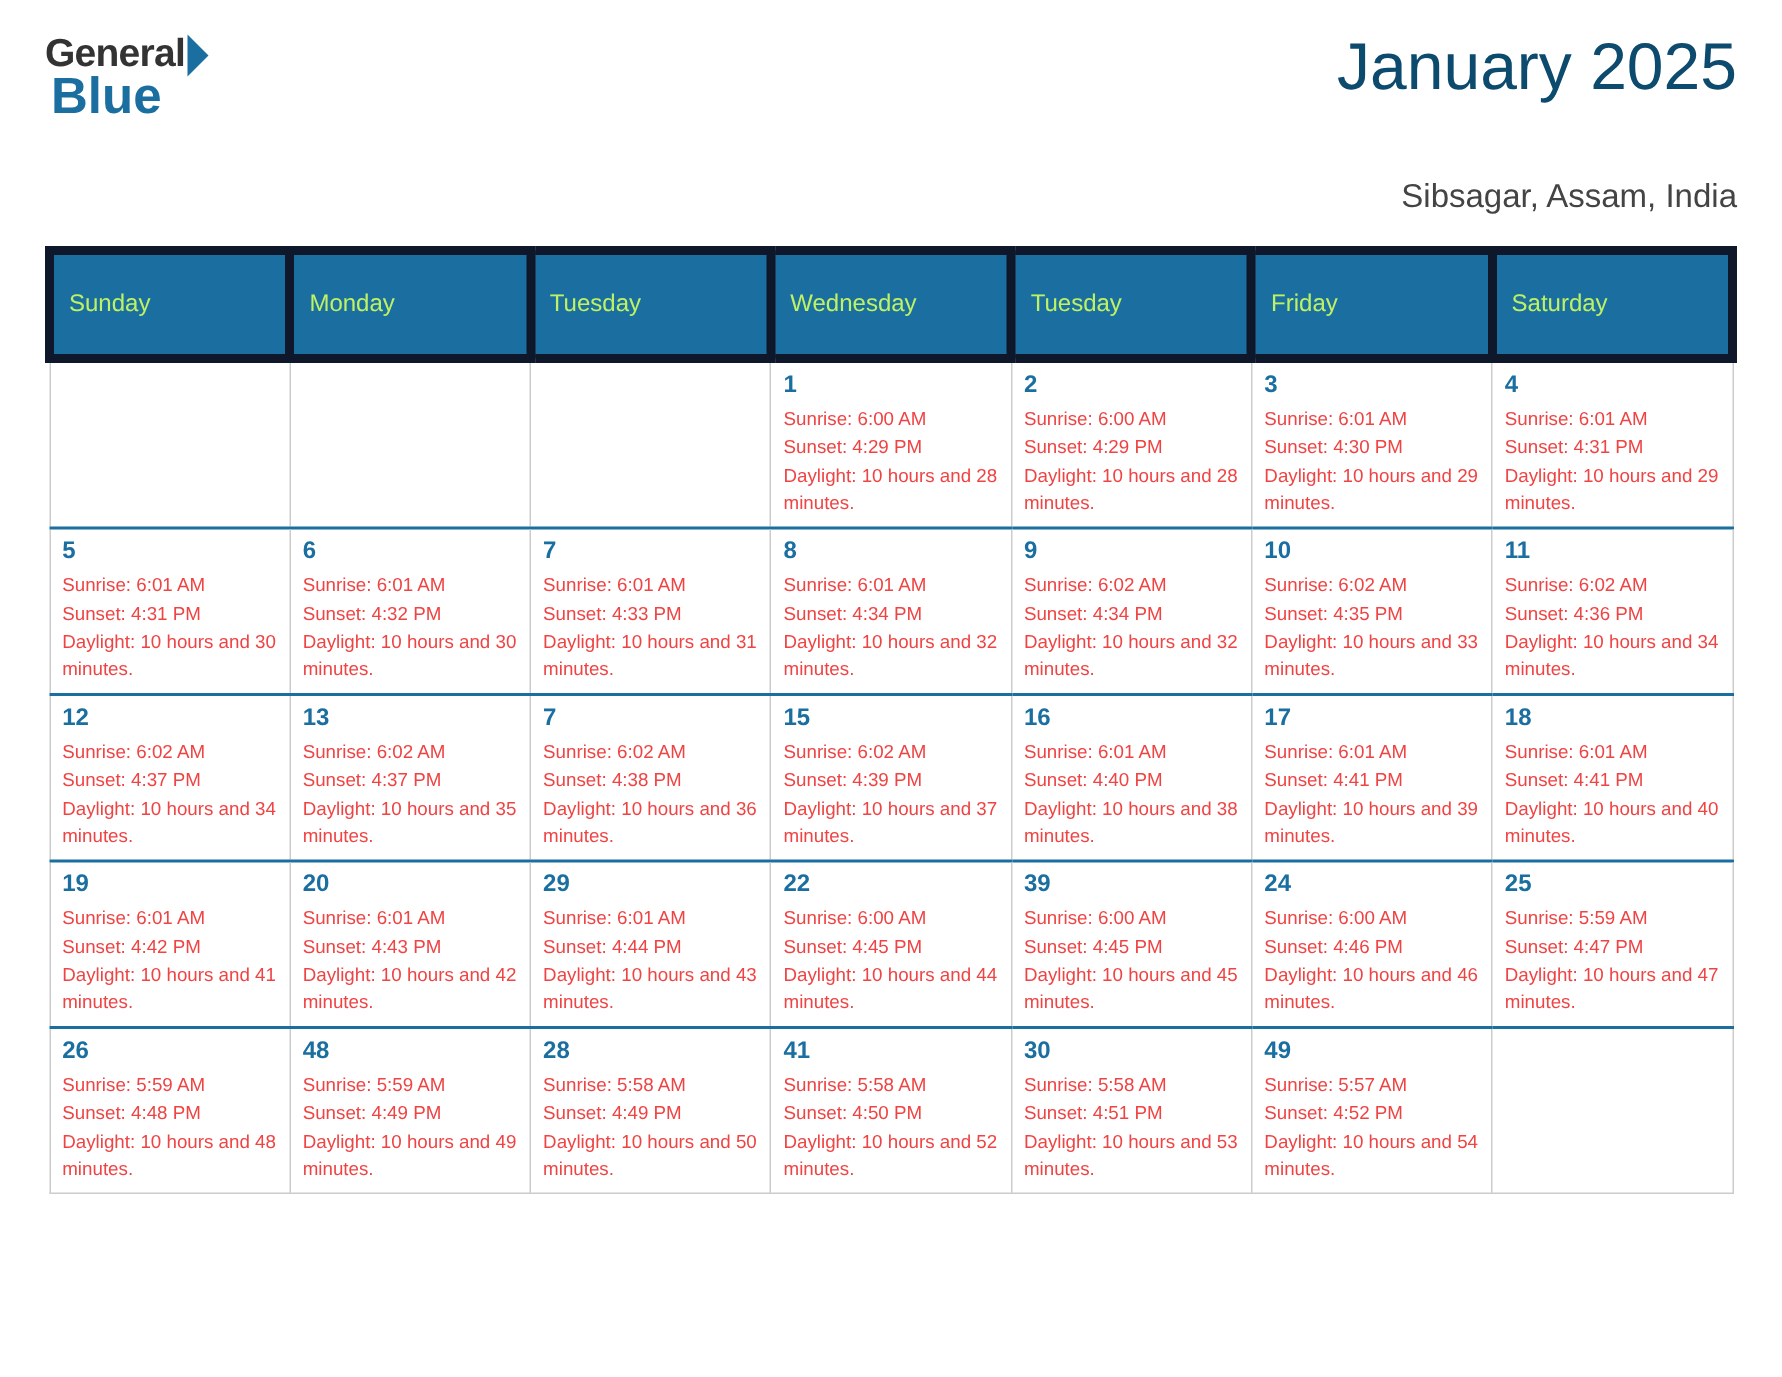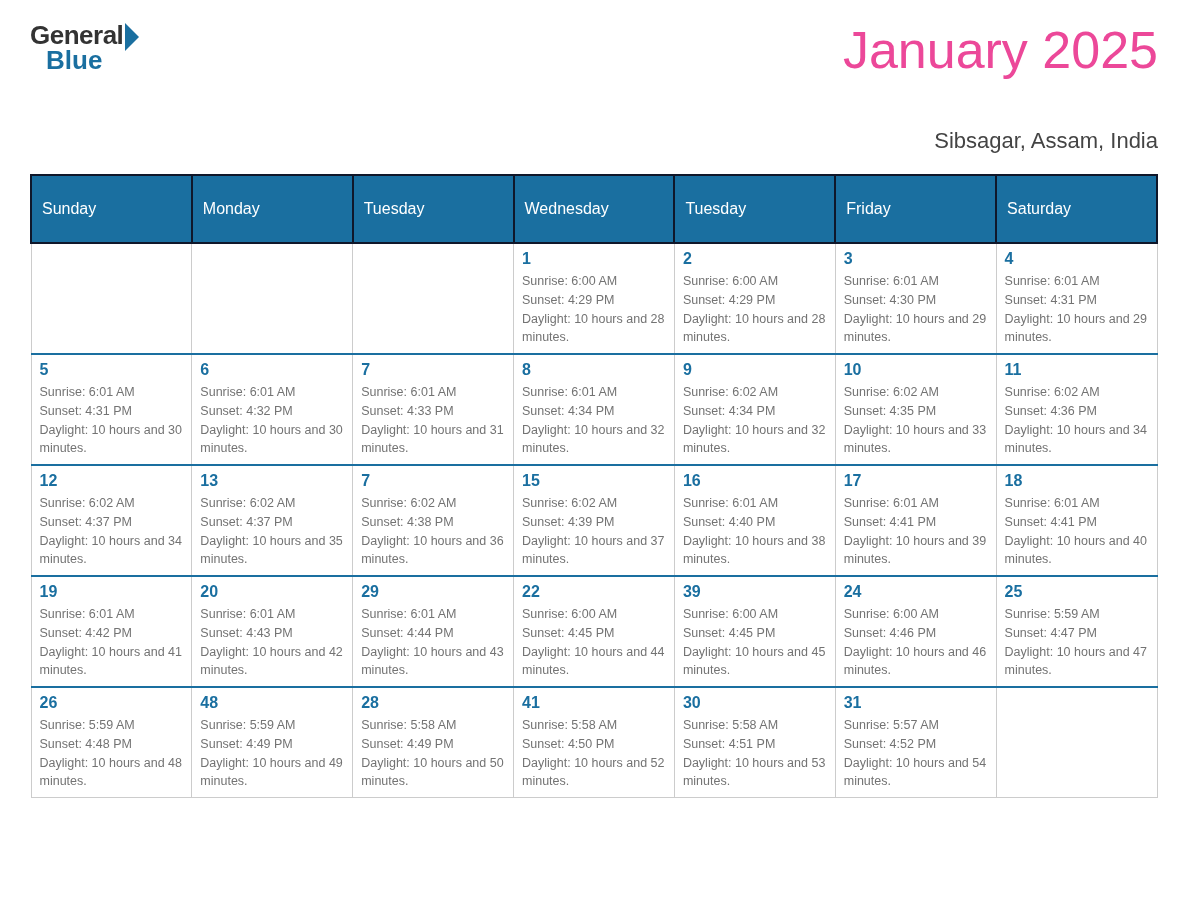--- a/index.html
+++ b/index.html
@@ -35,69 +35,69 @@
     .logo-triangle {
       width: 0;
       height: 0;
       border-left: 14px solid #1a6fa0;
       border-top: 14px solid transparent;
       border-bottom: 14px solid transparent;
       margin-left: 2px;
       margin-top: -4px;
     }
     .logo-blue {
-      font-size: 26px;
+      font-size: 34px;
       font-weight: bold;
       color: #1a6fa0;
       margin-top: -6px;
-      margin-left: 16px;
+      margin-left: 4px;
     }
     .title-block {
       text-align: right;
     }
     .month-title {
-      font-size: 52px;
+      font-size: 44px;
       font-weight: normal;
-      color: #ec4899;
+      color: #0c4a6e;
     }
     .location {
       font-size: 22px;
       color: #444;
       margin-top: 48px;
     }
     .calendar {
       width: 100%;
       border-collapse: collapse;
       border: 1px solid #ccc;
     }
     .calendar th {
       background-color: #1a6fa0;
-      color: #ffffff;
+      color: #bef264;
       text-align: left;
       padding: 24px 10px;
       font-size: 16px;
       font-weight: normal;
-      border: 2px solid #0f172a;
+      border: 6px solid #0f172a;
     }
     .calendar td {
       vertical-align: top;
       border: 1px solid #ccc;
       padding: 6px 8px;
       width: 14.28%;
       min-height: 100px;
     }
     .day-number {
       font-size: 16px;
       font-weight: bold;
       color: #1a6fa0;
       margin-bottom: 4px;
     }
     .day-info {
       font-size: 12.5px;
-      color: #737373;
+      color: #ef4444;
       line-height: 1.5;
     }
     .empty-cell {
       background: #fff;
     }
     .row-separator td {
       border-top: 2px solid #1a6fa0;
     }
   </style>
 </head>
@@ -256,19 +256,19 @@
         </td>
         <td>
           <div class="day-number">41</div>
           <div class="day-info">Sunrise: 5:58 AM<br>Sunset: 4:50 PM<br>Daylight: 10 hours and 52 minutes.</div>
         </td>
         <td>
           <div class="day-number">30</div>
           <div class="day-info">Sunrise: 5:58 AM<br>Sunset: 4:51 PM<br>Daylight: 10 hours and 53 minutes.</div>
         </td>
         <td>
-          <div class="day-number">31</div>
+          <div class="day-number">49</div>
           <div class="day-info">Sunrise: 5:57 AM<br>Sunset: 4:52 PM<br>Daylight: 10 hours and 54 minutes.</div>
         </td>
         <td class="empty-cell"></td>
       </tr>
     </tbody>
 </table>
 
 </body></html>

